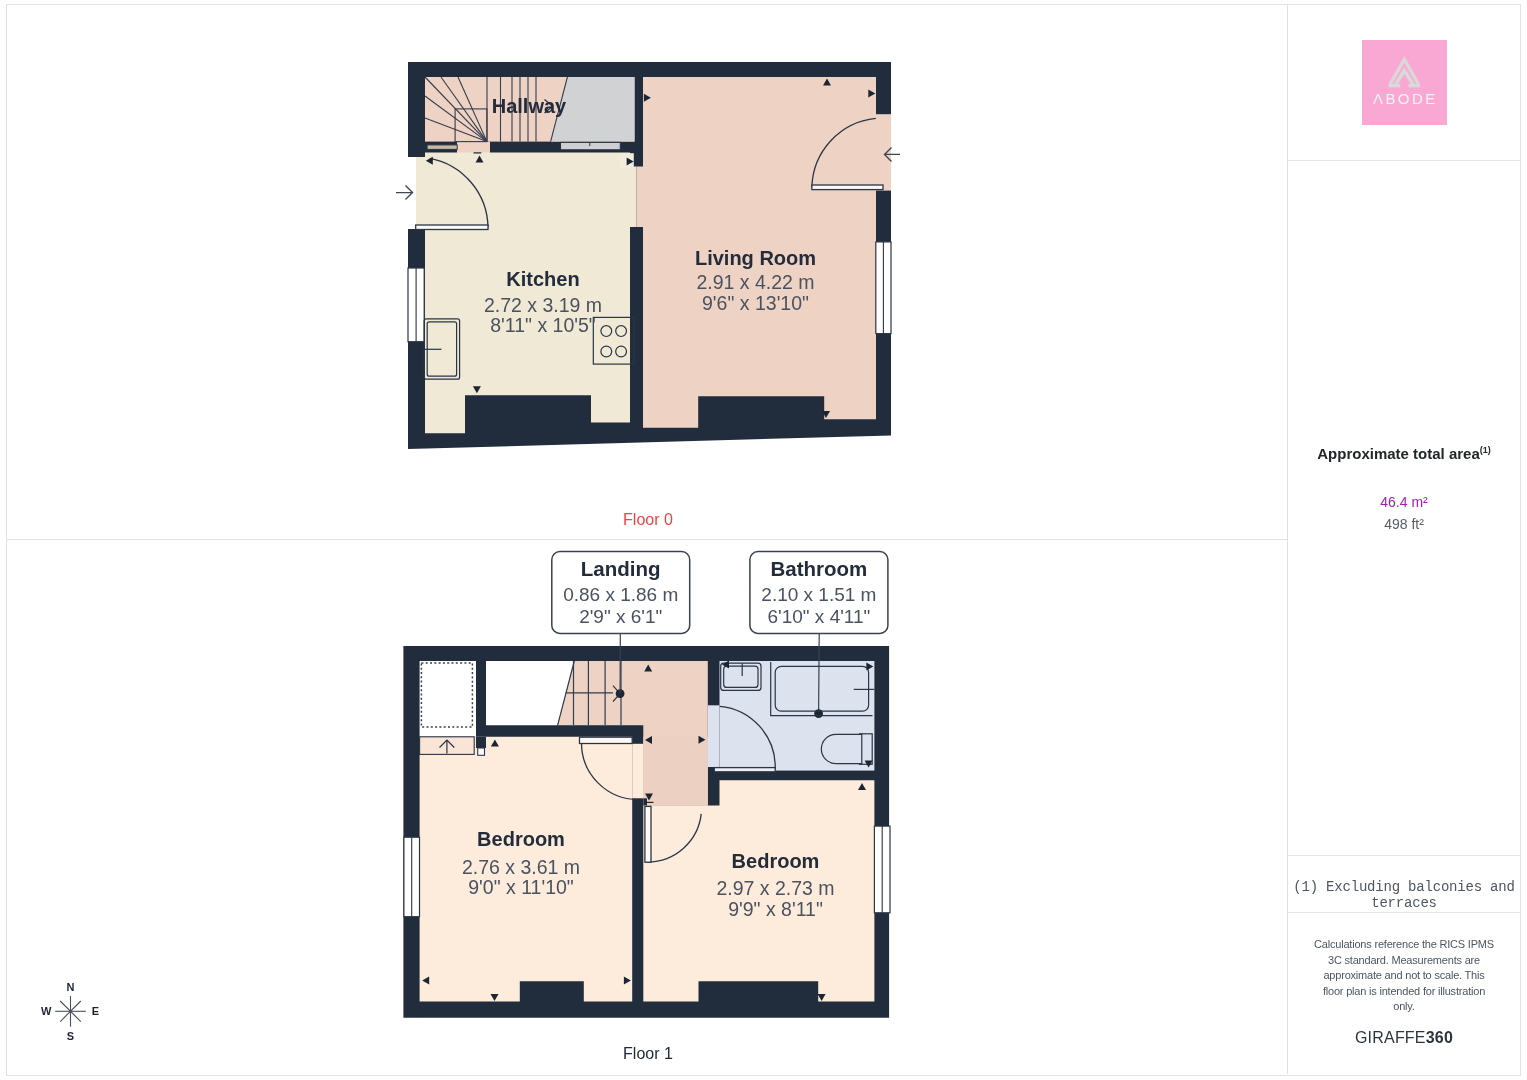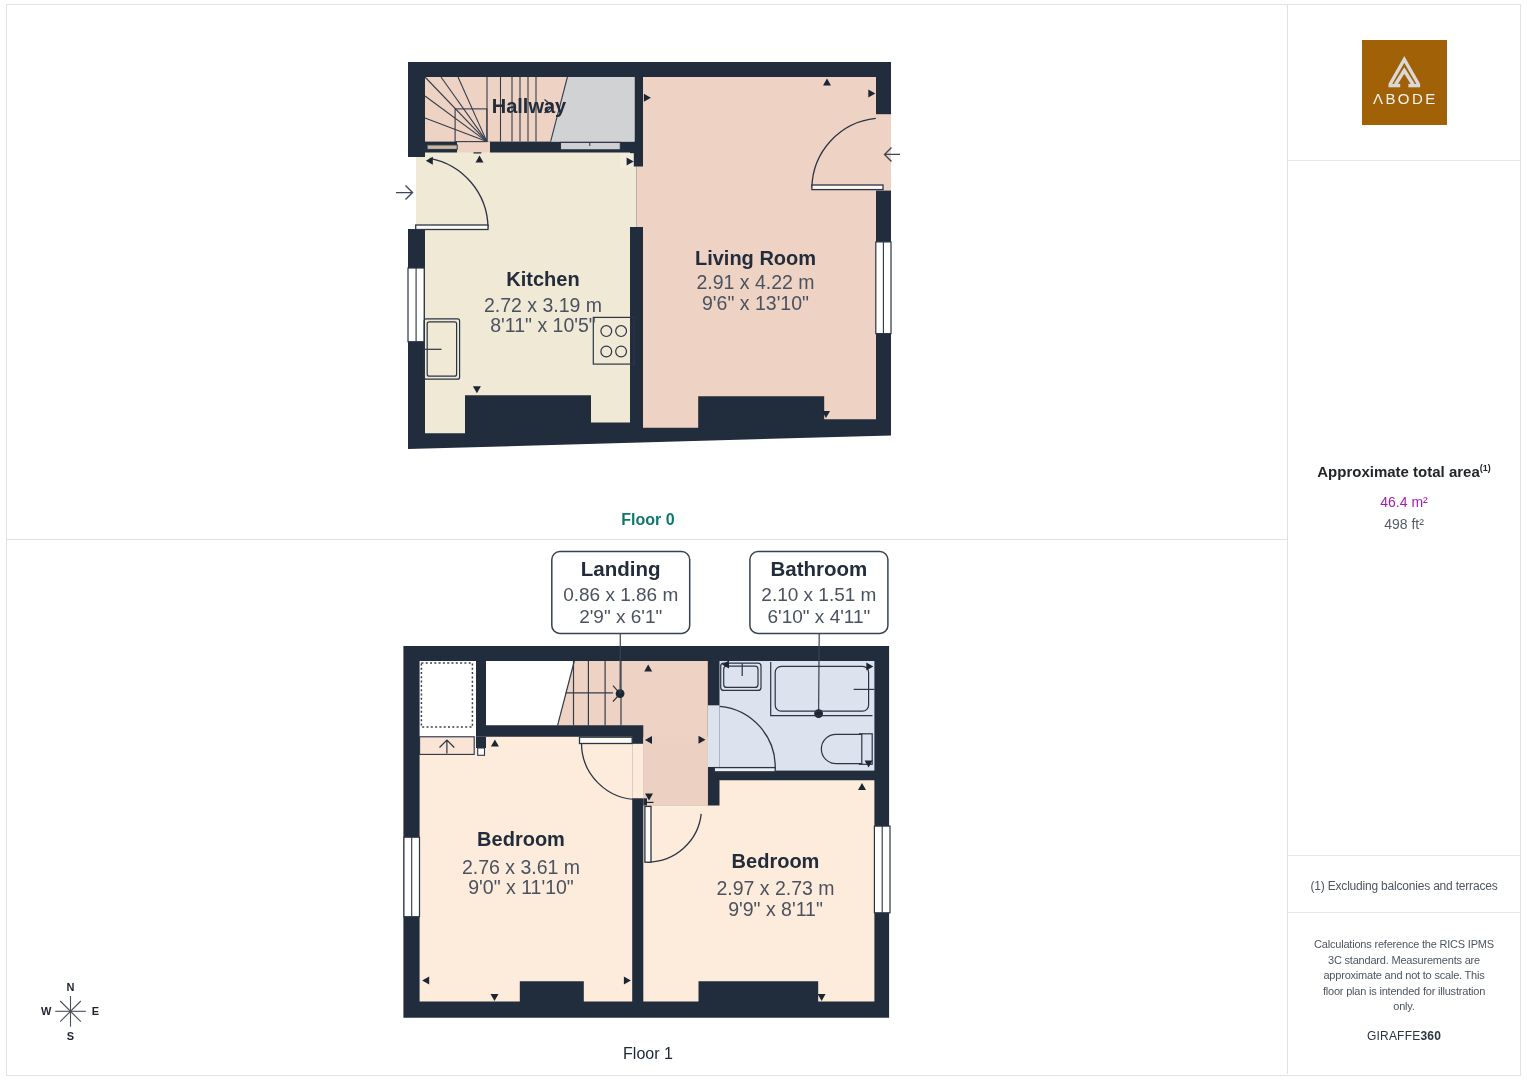--- a/index.html
+++ b/index.html
@@ -296,37 +296,37 @@
 <line x1="60.2" y1="1021.6" x2="80.8" y2="1001"></line>
 </g>
 <g text-anchor="middle" font-size="11" font-weight="bold" fill="#1e2430">
 <text x="70.5" y="991">N</text>
 <text x="70.5" y="1040">S</text>
 <text x="46.3" y="1015.3">W</text>
 <text x="95.4" y="1015.3">E</text>
 </g>
 </svg>
 
-<div class="abs" style="left:1362px;top:40px;width:85px;height:85px;background:#a16207;">
+<div class="abs" style="left:1362px;top:40px;width:85px;height:85px;background:#f9a8d4;">
 <svg width="85" height="85" viewBox="0 0 85 85">
 <path d="M 28,44.5 L 42.3,19.5 L 56.6,44.5" fill="none" stroke="#d9d9d9" stroke-width="3.4"></path>
 <path d="M 33.5,44.5 L 42.3,30.5 L 51.1,44.5" fill="none" stroke="#d9d9d9" stroke-width="3.4"></path>
 <path d="M 26.5,45.6 L 38.2,45.6" stroke="#d9d9d9" stroke-width="3.4"></path>
 <path d="M 46.4,45.6 L 58.1,45.6" stroke="#d9d9d9" stroke-width="3.4"></path>
 <text x="43.3" y="64" text-anchor="middle" font-size="15" letter-spacing="2.4" fill="#f3f3f3" font-family="Liberation Sans">ΛBODE</text>
 </svg>
 </div>
 
-<div class="abs ctr" style="left:1288px;top:463px;width:232px;font-size:15px;font-weight:bold;color:#222629;">Approximate total area<span style="font-size:9px;vertical-align:super;">(1)</span></div>
+<div class="abs ctr" style="left:1288px;top:445px;width:232px;font-size:15px;font-weight:bold;color:#222629;">Approximate total area<span style="font-size:9px;vertical-align:super;">(1)</span></div>
 
 <div class="abs ctr" style="left:1288px;top:494px;width:232px;font-size:14px;color:#a21caf;">46.4 m²</div>
 
 <div class="abs ctr" style="left:1288px;top:516px;width:232px;font-size:14px;color:#565d66;text-align:center;">498 ft²</div>
 
-<div class="abs ctr" style="left:1288px;top:879px;width:232px;font-size:12px;letter-spacing:-0.2px;color:#4e565f;">(1) Excluding balconies and terraces</div>
+<div class="abs ctr" style="left:1288px;top:879px;width:232px;font-size:14px;letter-spacing:-0.2px;color:#4e565f;font-family:Liberation Mono, monospace;">(1) Excluding balconies and terraces</div>
 
 <div class="abs ctr" style="left:1298px;top:937px;width:212px;font-size:11px;letter-spacing:-0.2px;line-height:15.6px;color:#4e565f;">Calculations reference the RICS IPMS<br>3C standard. Measurements are<br>approximate and not to scale. This<br>floor plan is intended for illustration<br>only.</div>
 
-<div class="abs ctr" style="left:1288px;top:1029px;width:232px;font-size:12px;letter-spacing:0.2px;color:#2c343f;">GIRAFFE<b>360</b></div>
-
-<div class="abs ctr" style="left:548px;top:511px;width:200px;font-size:16px;font-weight:bold;color:#0f766e;">Floor 0</div>
+<div class="abs ctr" style="left:1288px;top:1029px;width:232px;font-size:16px;letter-spacing:0.2px;color:#2c343f;">GIRAFFE<b>360</b></div>
+
+<div class="abs ctr" style="left:548px;top:511px;width:200px;font-size:16px;font-weight:normal;color:#ef4444;">Floor 0</div>
 
 <div class="abs ctr" style="left:548px;top:1045px;width:200px;font-size:16px;font-weight:normal;color:#202a38;">Floor 1</div>
 
 </body></html>

